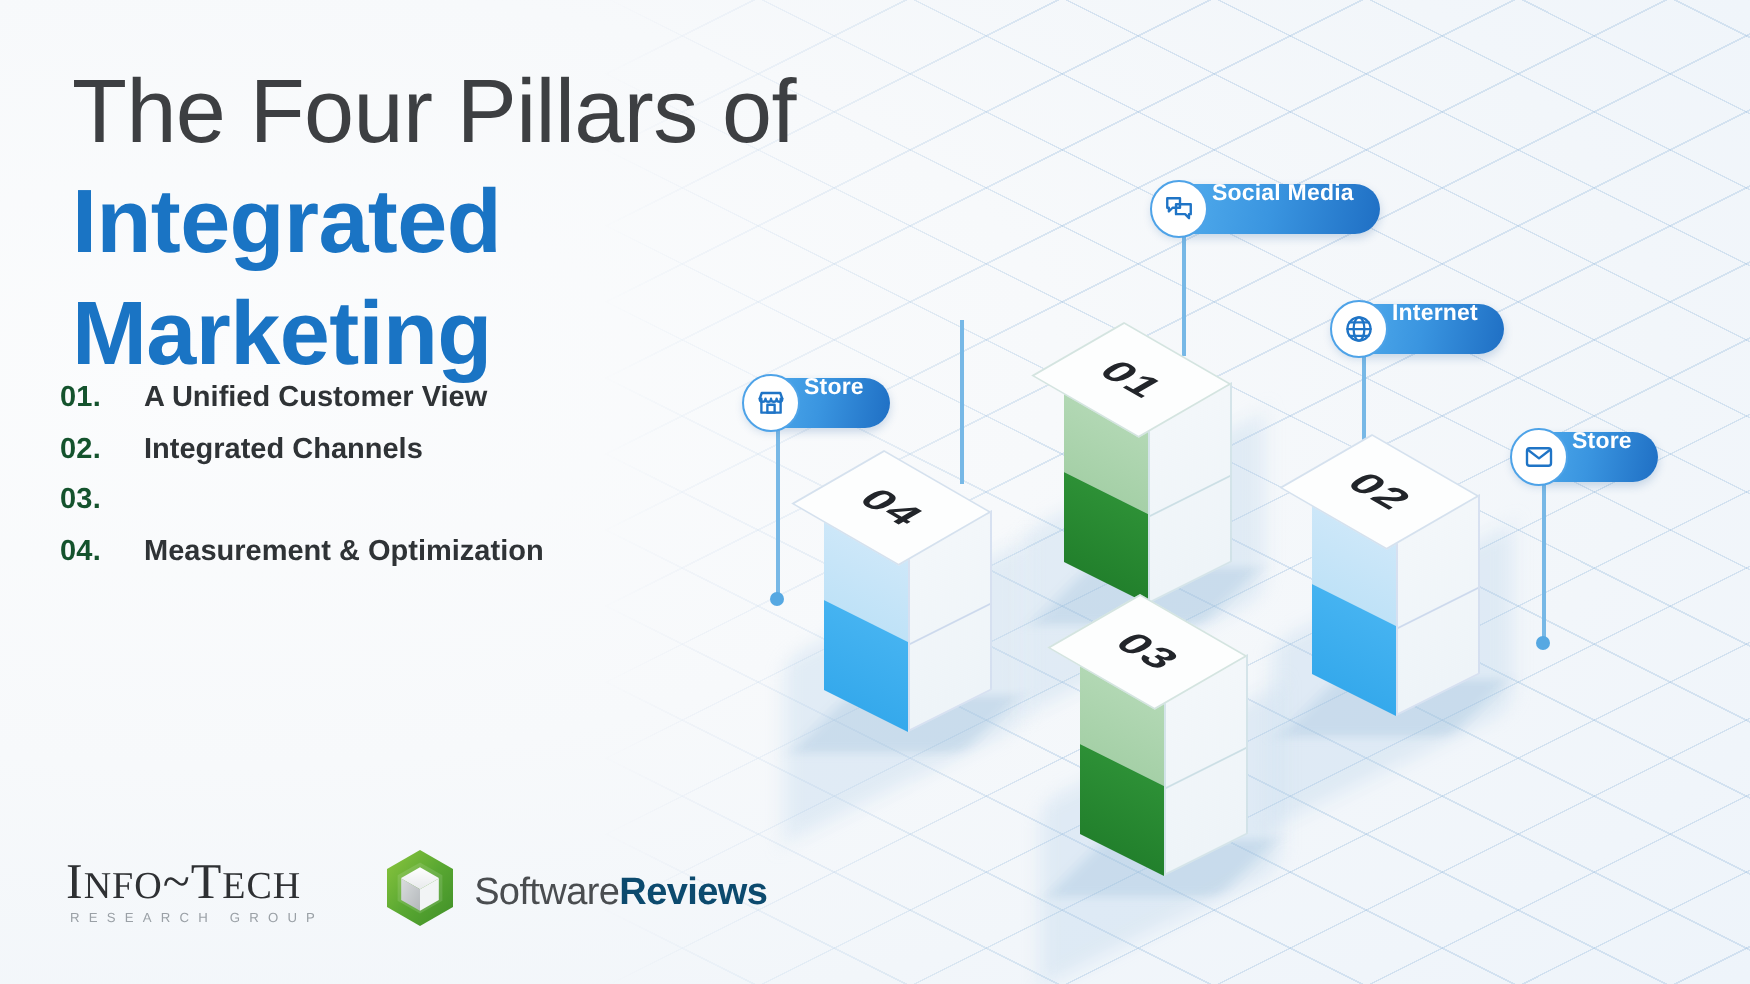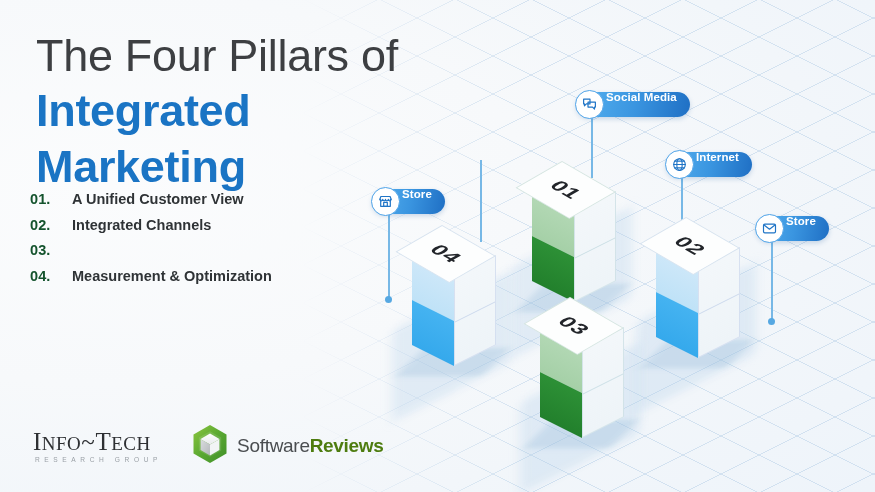--- a/index.html
+++ b/index.html
@@ -61,21 +61,21 @@
     font-family:"Liberation Serif", serif; font-size:25px; color:#2e3033;
     letter-spacing:.5px; display:block;
   }
   .logo-it .it-main .sm{ font-size:19px; }
   .logo-it .it-sub{
     display:block; font-size:6.6px; letter-spacing:4.6px; color:#9aa0a6;
     margin-top:3px; margin-left:2px; font-family:"Liberation Sans",sans-serif;
   }
   .logo-sr{ display:flex; align-items:center; gap:9px; }
   .logo-sr .sr-text{ font-size:19px; color:#4a4d50; letter-spacing:-.3px; }
-  .logo-sr .sr-text b{ color:#4d7c0f;text-align:center; }
+  .logo-sr .sr-text b{ color:#0c4a6e;text-align:center; }
 
   
   .block{ position:absolute; }
   .face{ position:absolute; }
   .f-top{
     width:60px; height:60px; left:30px; top:0;
     transform:rotate(45deg) skew(-15deg,-15deg) scaleY(.8627);
     transform-origin:0 0;
     background:#fdfefe;
     border:1px solid rgba(150,190,180,.40);

